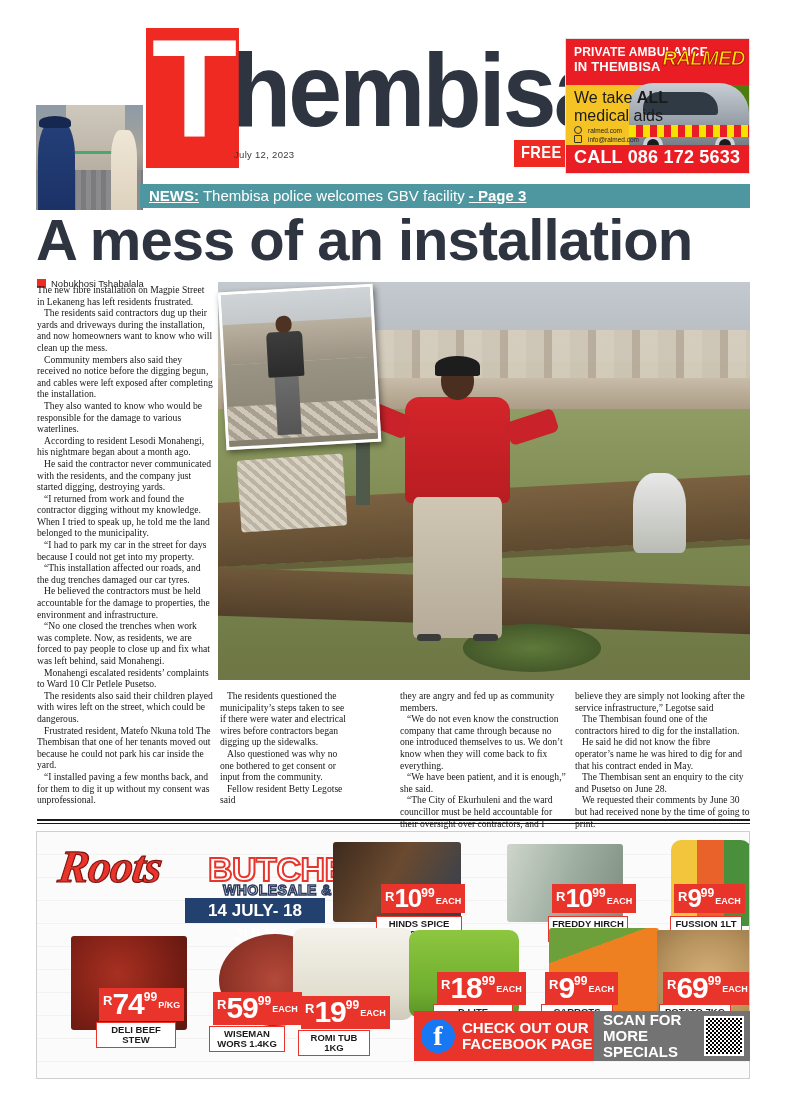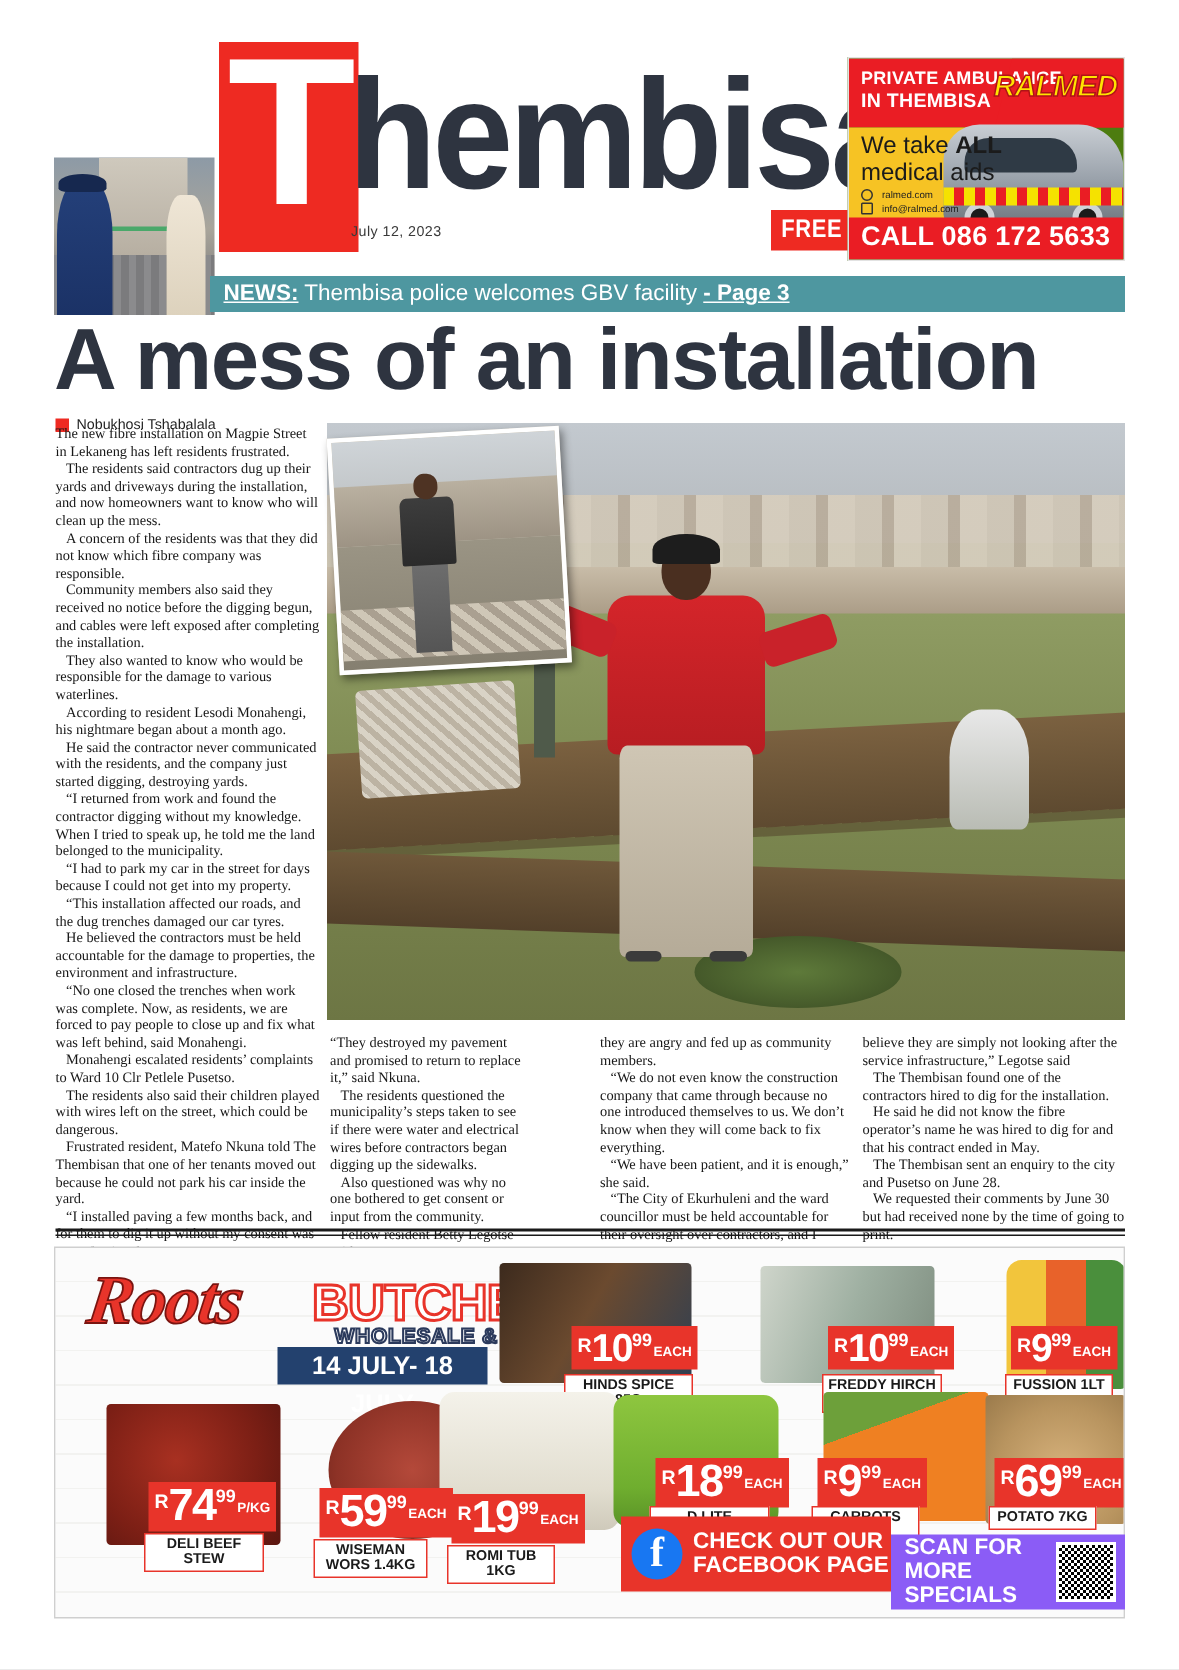--- a/index.html
+++ b/index.html
@@ -398,21 +398,21 @@
     font-family: "Liberation Serif", serif; font-weight: bold;
     font-size: 28px; line-height: 34px; text-align: center;
   }
   .fb-text {
     color: #fff; font-family:"Liberation Sans Narrow","Liberation Sans",sans-serif;
     font-weight: bold; font-size: 15px; line-height: 16px;
   }
   .scan-band {
     position: absolute; left: 594px; top: 1011px;
     width: 156px; height: 50px;
-    background: #8b5cf6; display: flex; align-items: center; margin-top: 12px;
+    background: #737373; display: flex; align-items: center;
   }
   .scan-text {
     color: #fff; font-family:"Liberation Sans Narrow","Liberation Sans",sans-serif;
     font-weight: bold; font-size: 15px; line-height: 16px;
     padding-left: 9px; flex: 1;
   }
   .qr {
     width: 40px; height: 40px; margin-right: 6px;
     background:
       repeating-linear-gradient(90deg,#000 0 2px,#fff 2px 4px),
@@ -519,37 +519,35 @@
     <div class="pi-person">
       <div class="pi-legs"></div>
       <div class="pi-top"></div>
       <div class="pi-head"></div>
     </div>
   </div>
 
   <div class="col" id="col1">
       <p class="noind">The new fibre installation on Magpie Street in Lekaneng has left residents frustrated.</p>
       <p>The residents said contractors dug up their yards and driveways during the installation, and now homeowners want to know who will clean up the mess.</p>
-      <p>A concern of the residents was that they did not know which fibre company was responsible.</p>
       <p>Community members also said they received no notice before the digging begun, and cables were left exposed after completing the installation.</p>
       <p>They also wanted to know who would be responsible for the damage to various waterlines.</p>
       <p>According to resident Lesodi Monahengi, his nightmare began about a month ago.</p>
       <p>He said the contractor never communicated with the residents, and the company just started digging, destroying yards.</p>
       <p>“I returned from work and found the contractor digging without my knowledge. When I tried to speak up, he told me the land belonged to the municipality.</p>
       <p>“I had to park my car in the street for days because I could not get into my property.</p>
       <p>“This installation affected our roads, and the dug trenches damaged our car tyres.</p>
       <p>He believed the contractors must be held accountable for the damage to properties, the environment and infrastructure.</p>
       <p>“No one closed the trenches when work was complete. Now, as residents, we are forced to pay people to close up and fix what was left behind, said Monahengi.</p>
       <p>Monahengi escalated residents’ complaints to Ward 10 Clr Petlele Pusetso.</p>
       <p>The residents also said their children played with wires left on the street, which could be dangerous.</p>
       <p>Frustrated resident, Matefo Nkuna told The Thembisan that one of her tenants moved out because he could not park his car inside the yard.</p>
       <p>“I installed paving a few months back, and for them to dig it up without my consent was unprofessional.</p>
     </div>
   <div class="col" id="col2">
-      <p class="noind">“They destroyed my pavement and promised to return to replace it,” said Nkuna.</p>
       <p>The residents questioned the municipality’s steps taken to see if there were water and electrical wires before contractors began digging up the sidewalks.</p>
       <p>Also questioned was why no one bothered to get consent or input from the community.</p>
       <p>Fellow resident Betty Legotse said</p>
     </div>
   <div class="col" id="col3">
       <p class="noind">they are angry and fed up as community members.</p>
       <p>“We do not even know the construction company that came through because no one introduced themselves to us. We don’t know when they will come back to fix everything.</p>
       <p>“We have been patient, and it is enough,” she said.</p>
       <p>“The City of Ekurhuleni and the ward councillor must be held accountable for their oversight over contractors, and I</p>
     </div>

